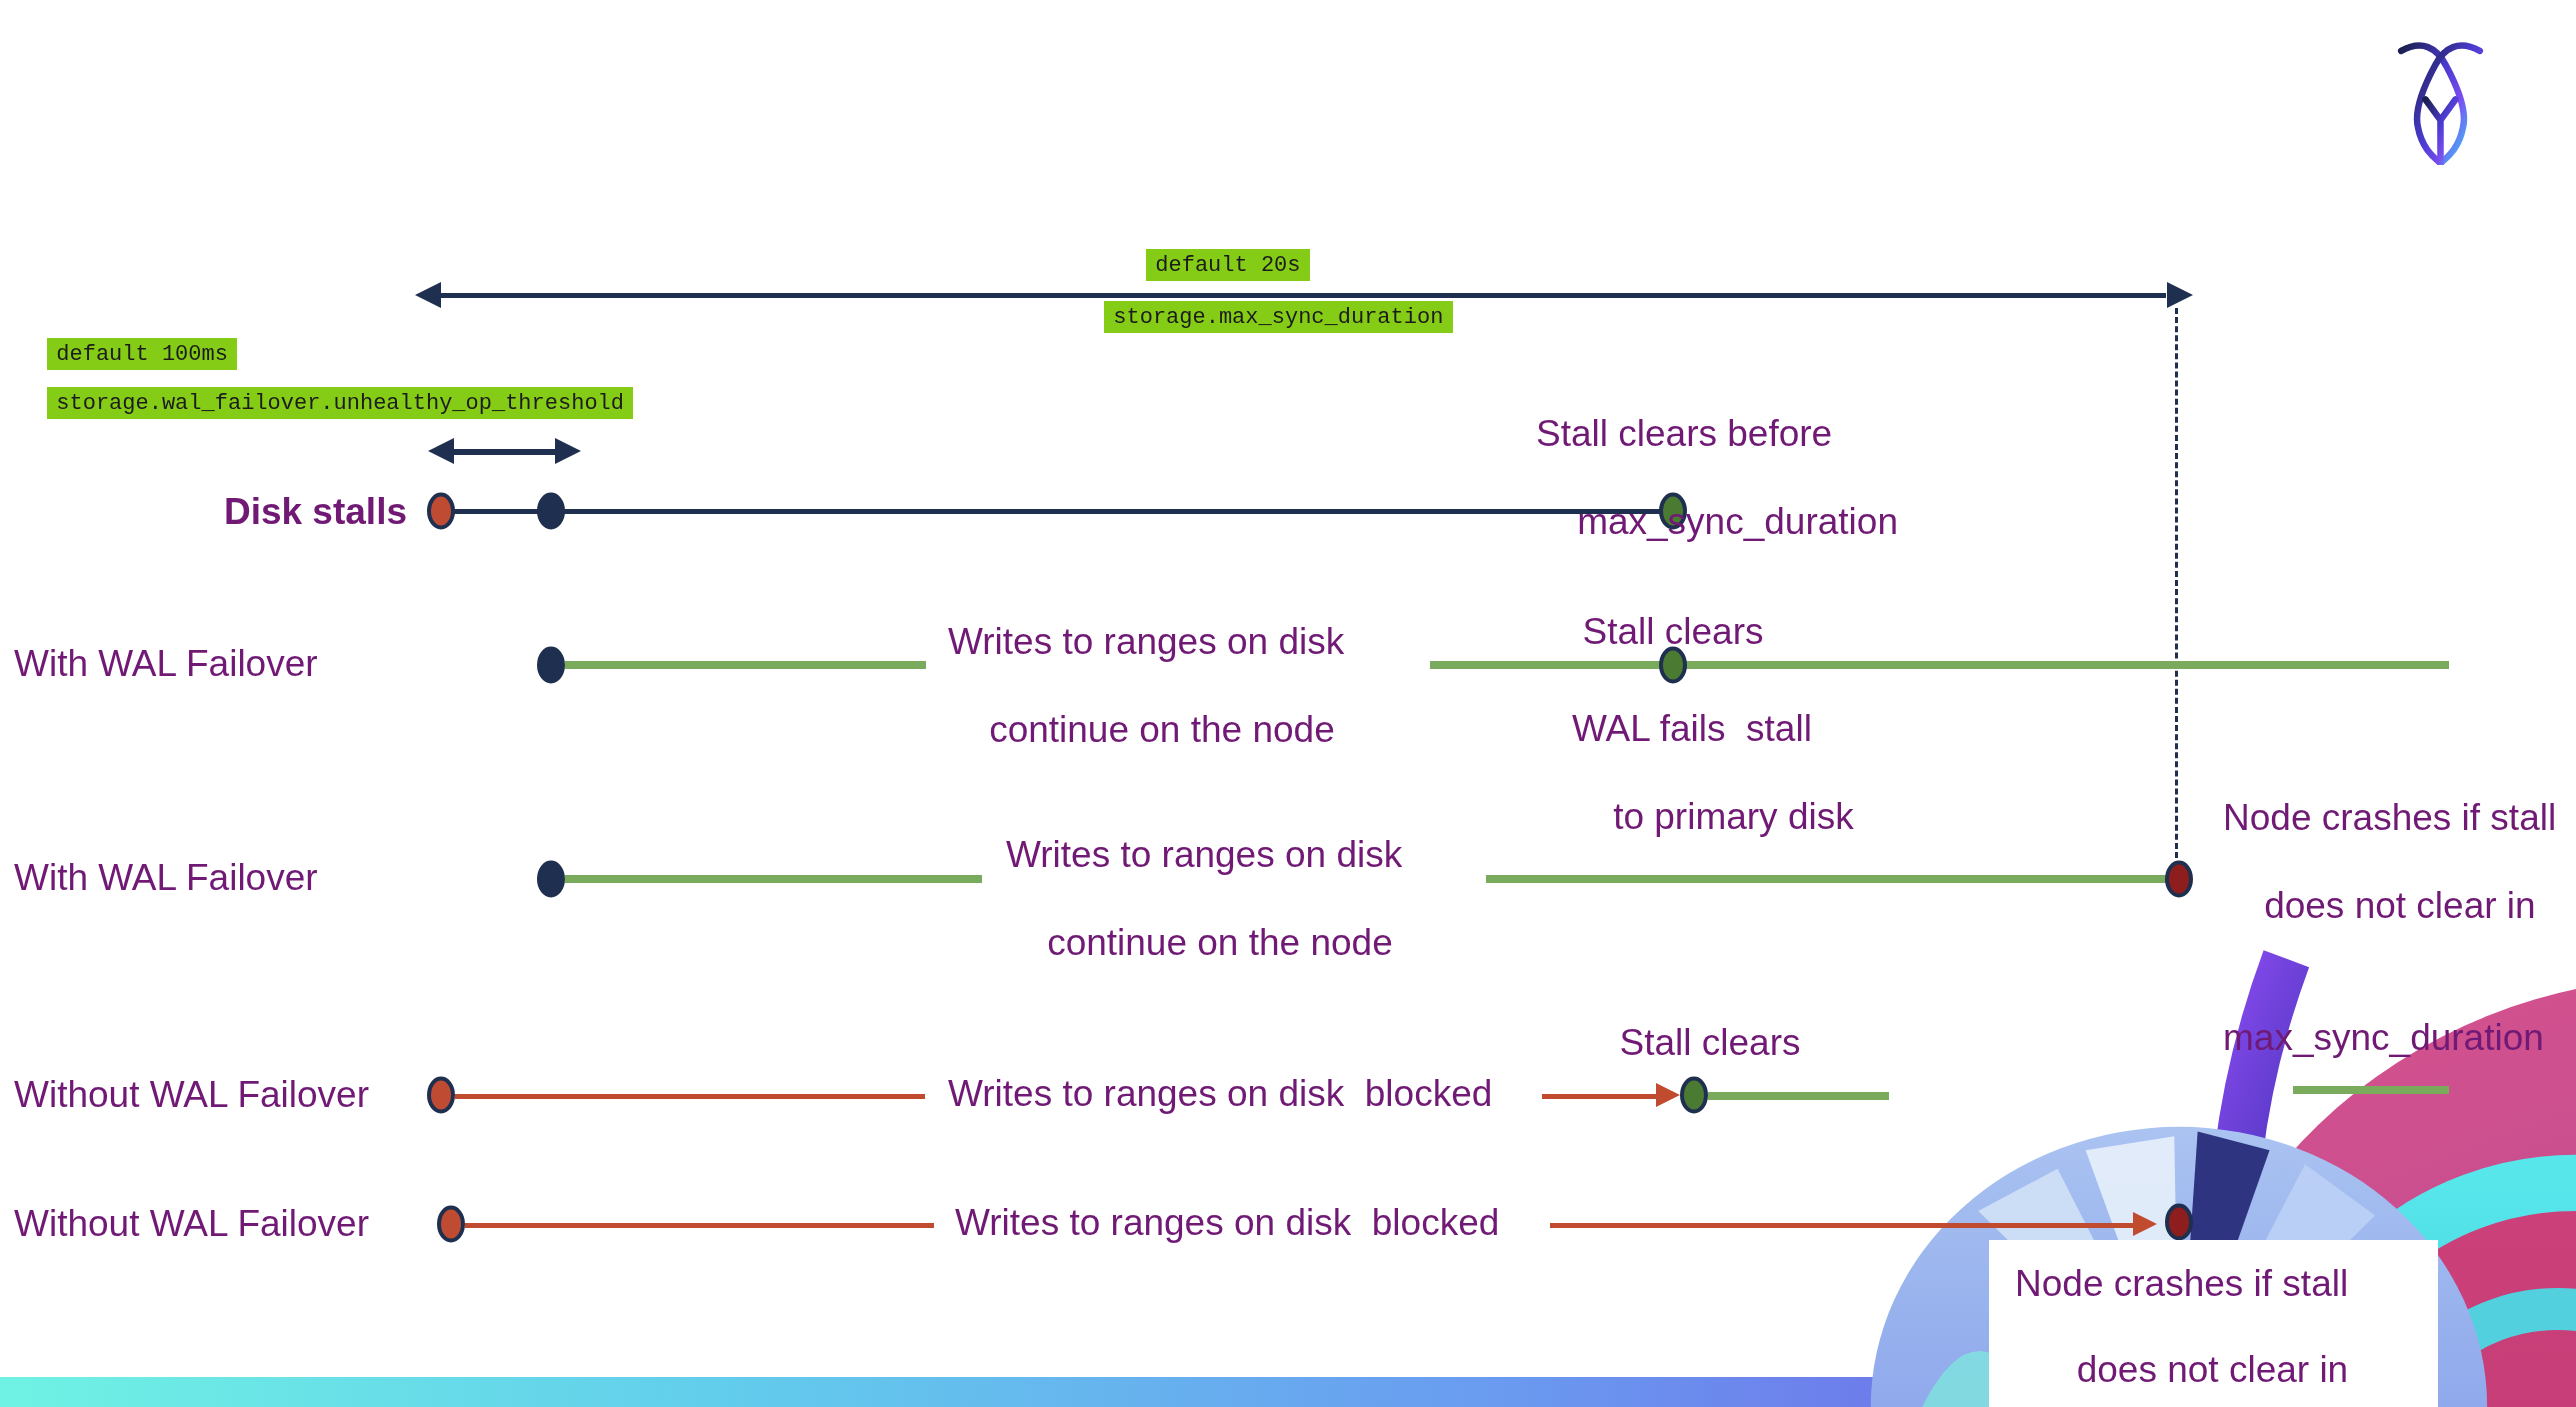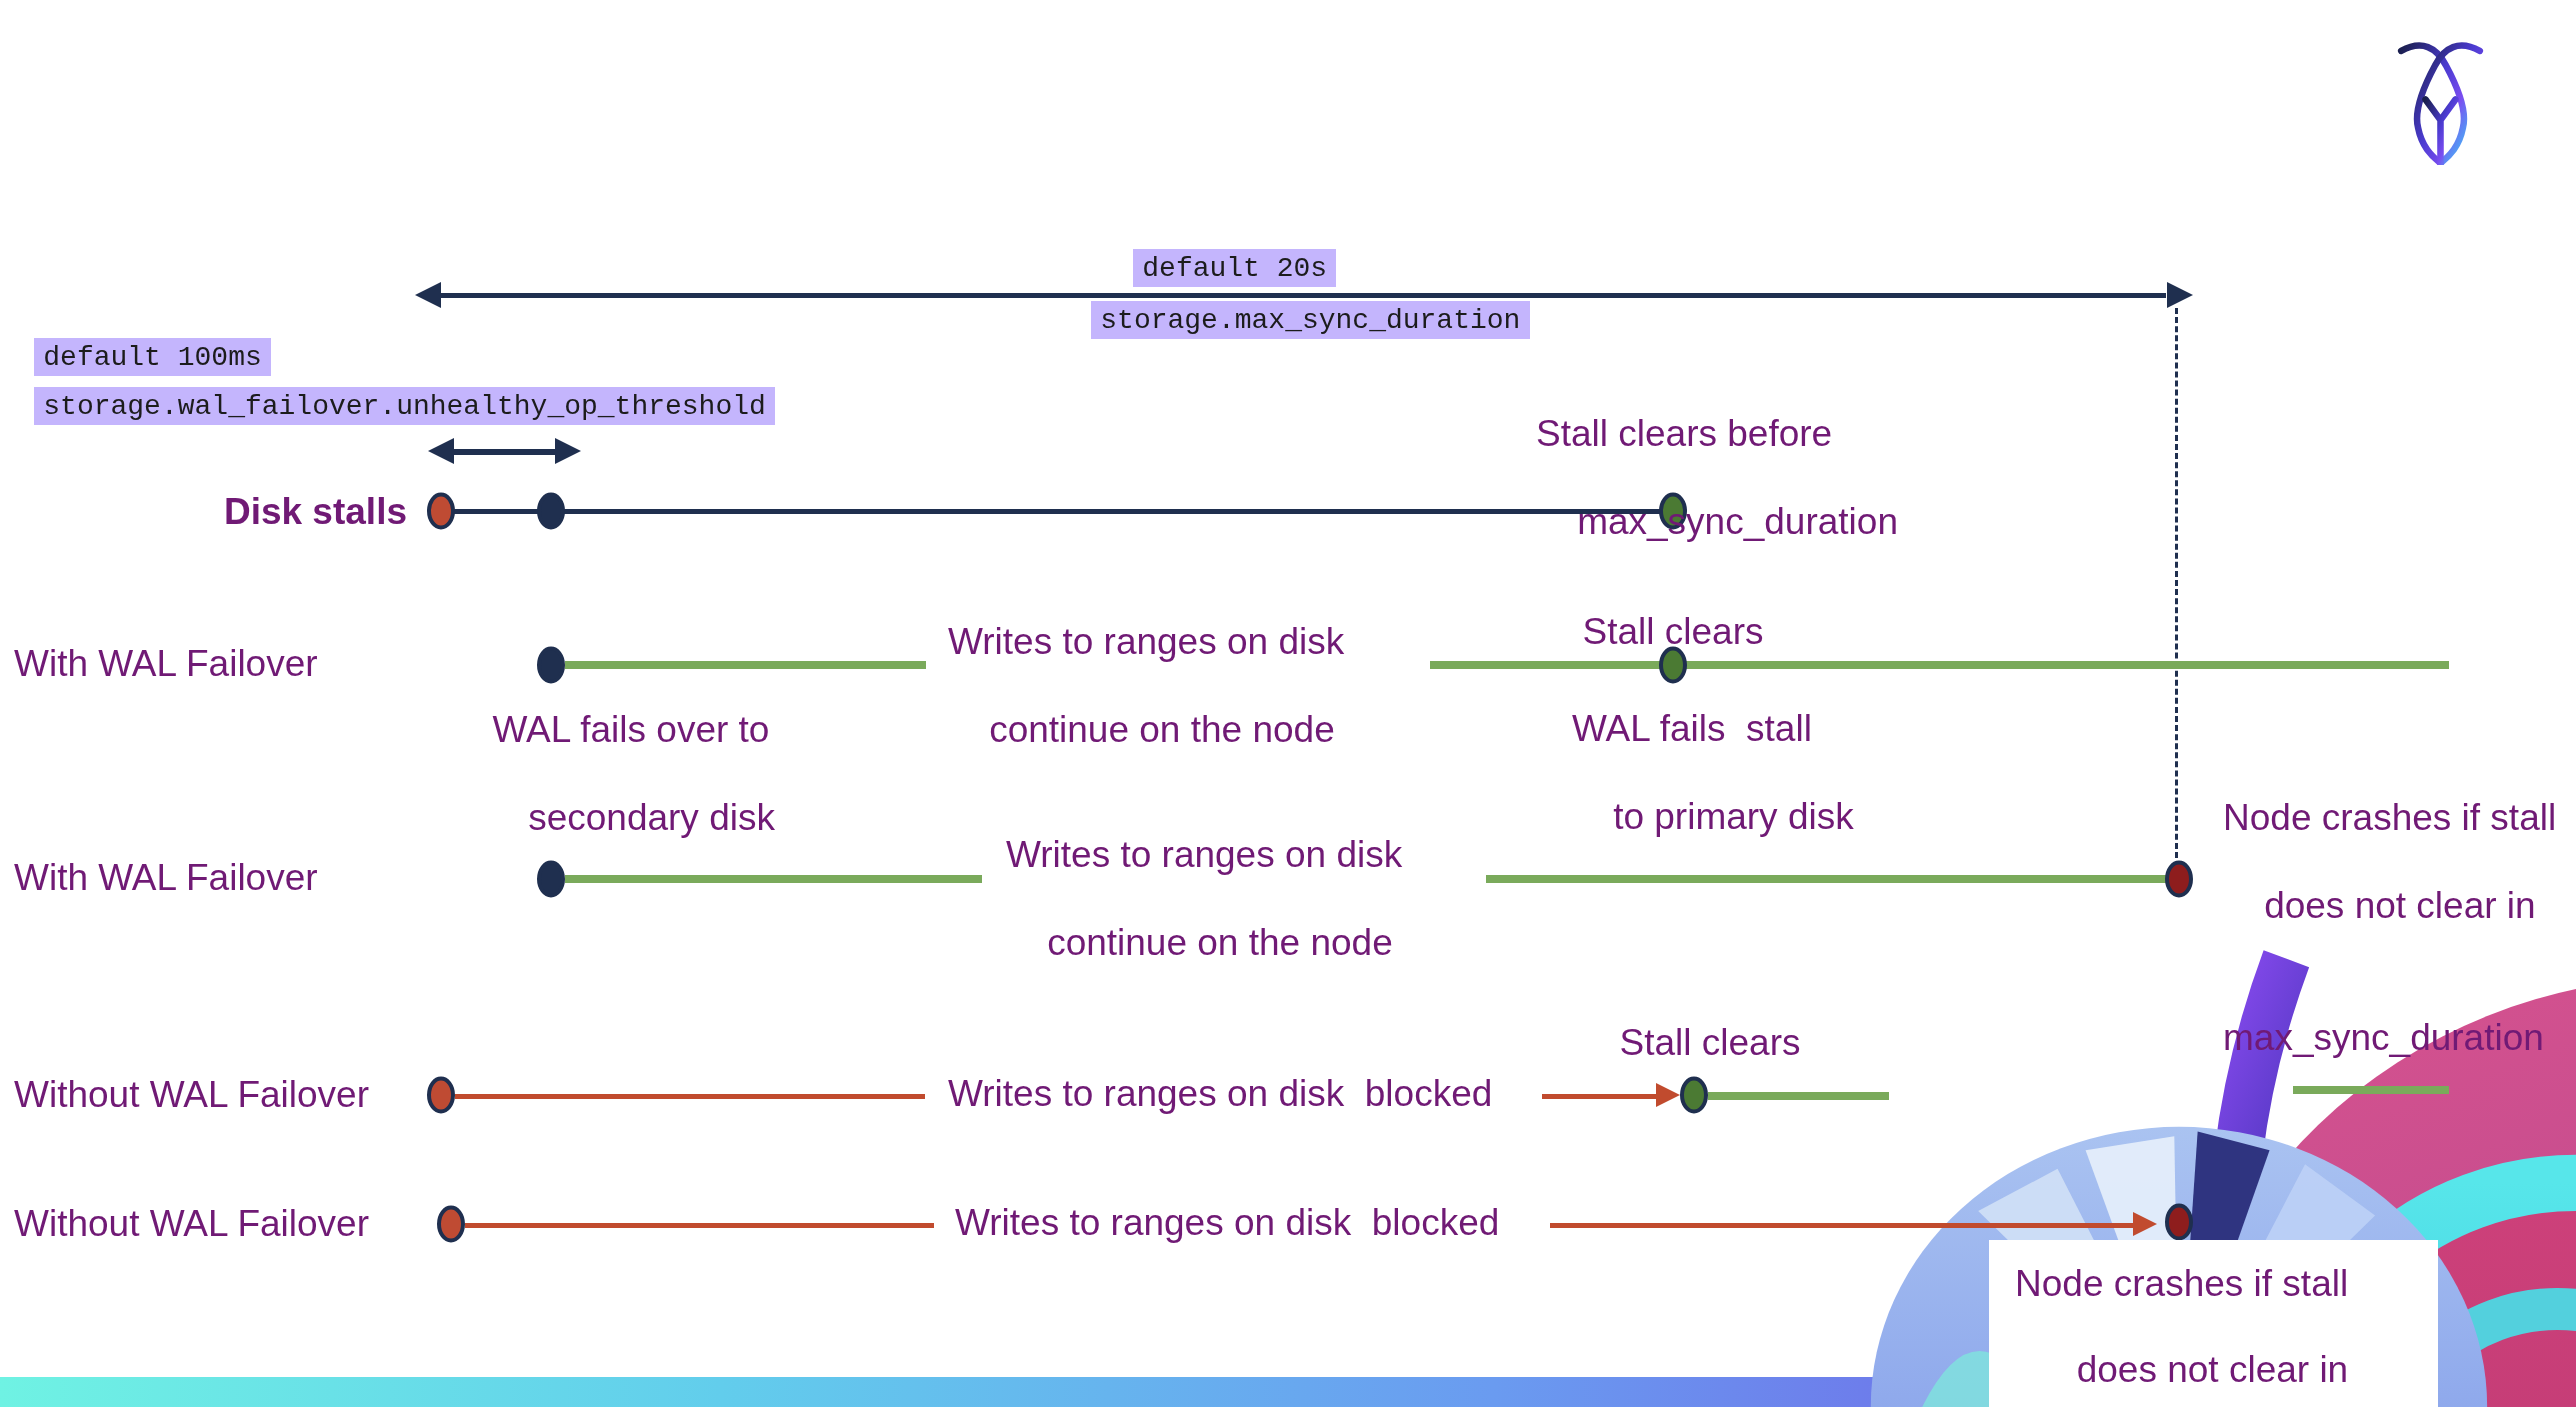--- a/index.html
+++ b/index.html
@@ -7,21 +7,21 @@
     position:relative;width:2576px;height:1408px;overflow:hidden;
     background:#ffffff;font-family:"Liberation Sans",sans-serif;color:#141414;
   }
   .title{
     position:absolute;left:65px;top:37px;font-size:93px;font-weight:bold;
     letter-spacing:-0.9px;color:#0a0a0a;z-index:2;
   }
   .logo{position:absolute;left:2389px;top:34px;width:103px;height:131px;z-index:2;}
   .mono-label{
     position:absolute;font-family:"Liberation Mono","DejaVu Sans Mono",monospace;
-    font-size:28px;background:#c4b5fd;color:#1c1c1c;padding:3.7px 9.3px;z-index:2;white-space:pre;
+    font-size:22px;background:#84cc16;color:#1c1c1c;padding:3.7px 9.3px;z-index:2;white-space:pre;margin-left:13px;
   }
   .txt{position:absolute;font-size:37px;line-height:44px;color:#701a75;z-index:2;white-space:pre-wrap;}
   .center{text-align:center;}
   .right{text-align:right;font-weight:bold;}
   .hline{position:absolute;z-index:2;}
   .navy-line{background:#1f2f4f;height:4.7px;}
   .green-line{background:#7aaa5b;height:8.4px;}
   .red-line{background:#c14b2e;height:4.7px;}
   .dashed-v{position:absolute;border-left:3.7px dashed #1f2f4f;z-index:2;width:0;}
   .dot{
@@ -132,22 +132,20 @@
     <span>max_sync_duration</span></div>
 
   <div class="txt" style="left:14px;top:642px;width:336px;">With WAL Failover</div>
   <div class="dot navy" style="left:551px;top:665px;"></div>
   <div class="hline green-line" style="left:565px;top:661px;width:361px;"></div>
   <div class="txt" style="left:948px;top:620px;width:439px;"><span>Writes to ranges on disk</span><br>
     <span>continue on the node</span></div>
   <div class="hline green-line" style="left:1430px;top:661px;width:1019px;"></div>
   <div class="dot green" style="left:1673px;top:665px;"></div>
   <div class="txt center" style="left:1533px;top:610px;width:280px;">Stall clears</div>
-  <div class="txt center" style="left:458px;top:708px;width:346px;"><span>WAL fails over to</span><br>
-    <span>secondary disk</span></div>
   <div class="txt" style="left:1572px;top:707px;width:308px;"><span>WAL fails  stall</span><br>
     <span>to primary disk</span></div>
 
   <div class="txt" style="left:14px;top:856px;width:336px;">With WAL Failover</div>
   <div class="dot navy" style="left:551px;top:879px;"></div>
   <div class="hline green-line" style="left:565px;top:875px;width:417px;"></div>
   <div class="txt" style="left:1006px;top:833px;width:439px;"><span>Writes to ranges on disk</span><br>
     <span>continue on the node</span></div>
   <div class="hline green-line" style="left:1486px;top:875px;width:680px;"></div>
   <div class="dot maroon" style="left:2179px;top:879px;"></div>

